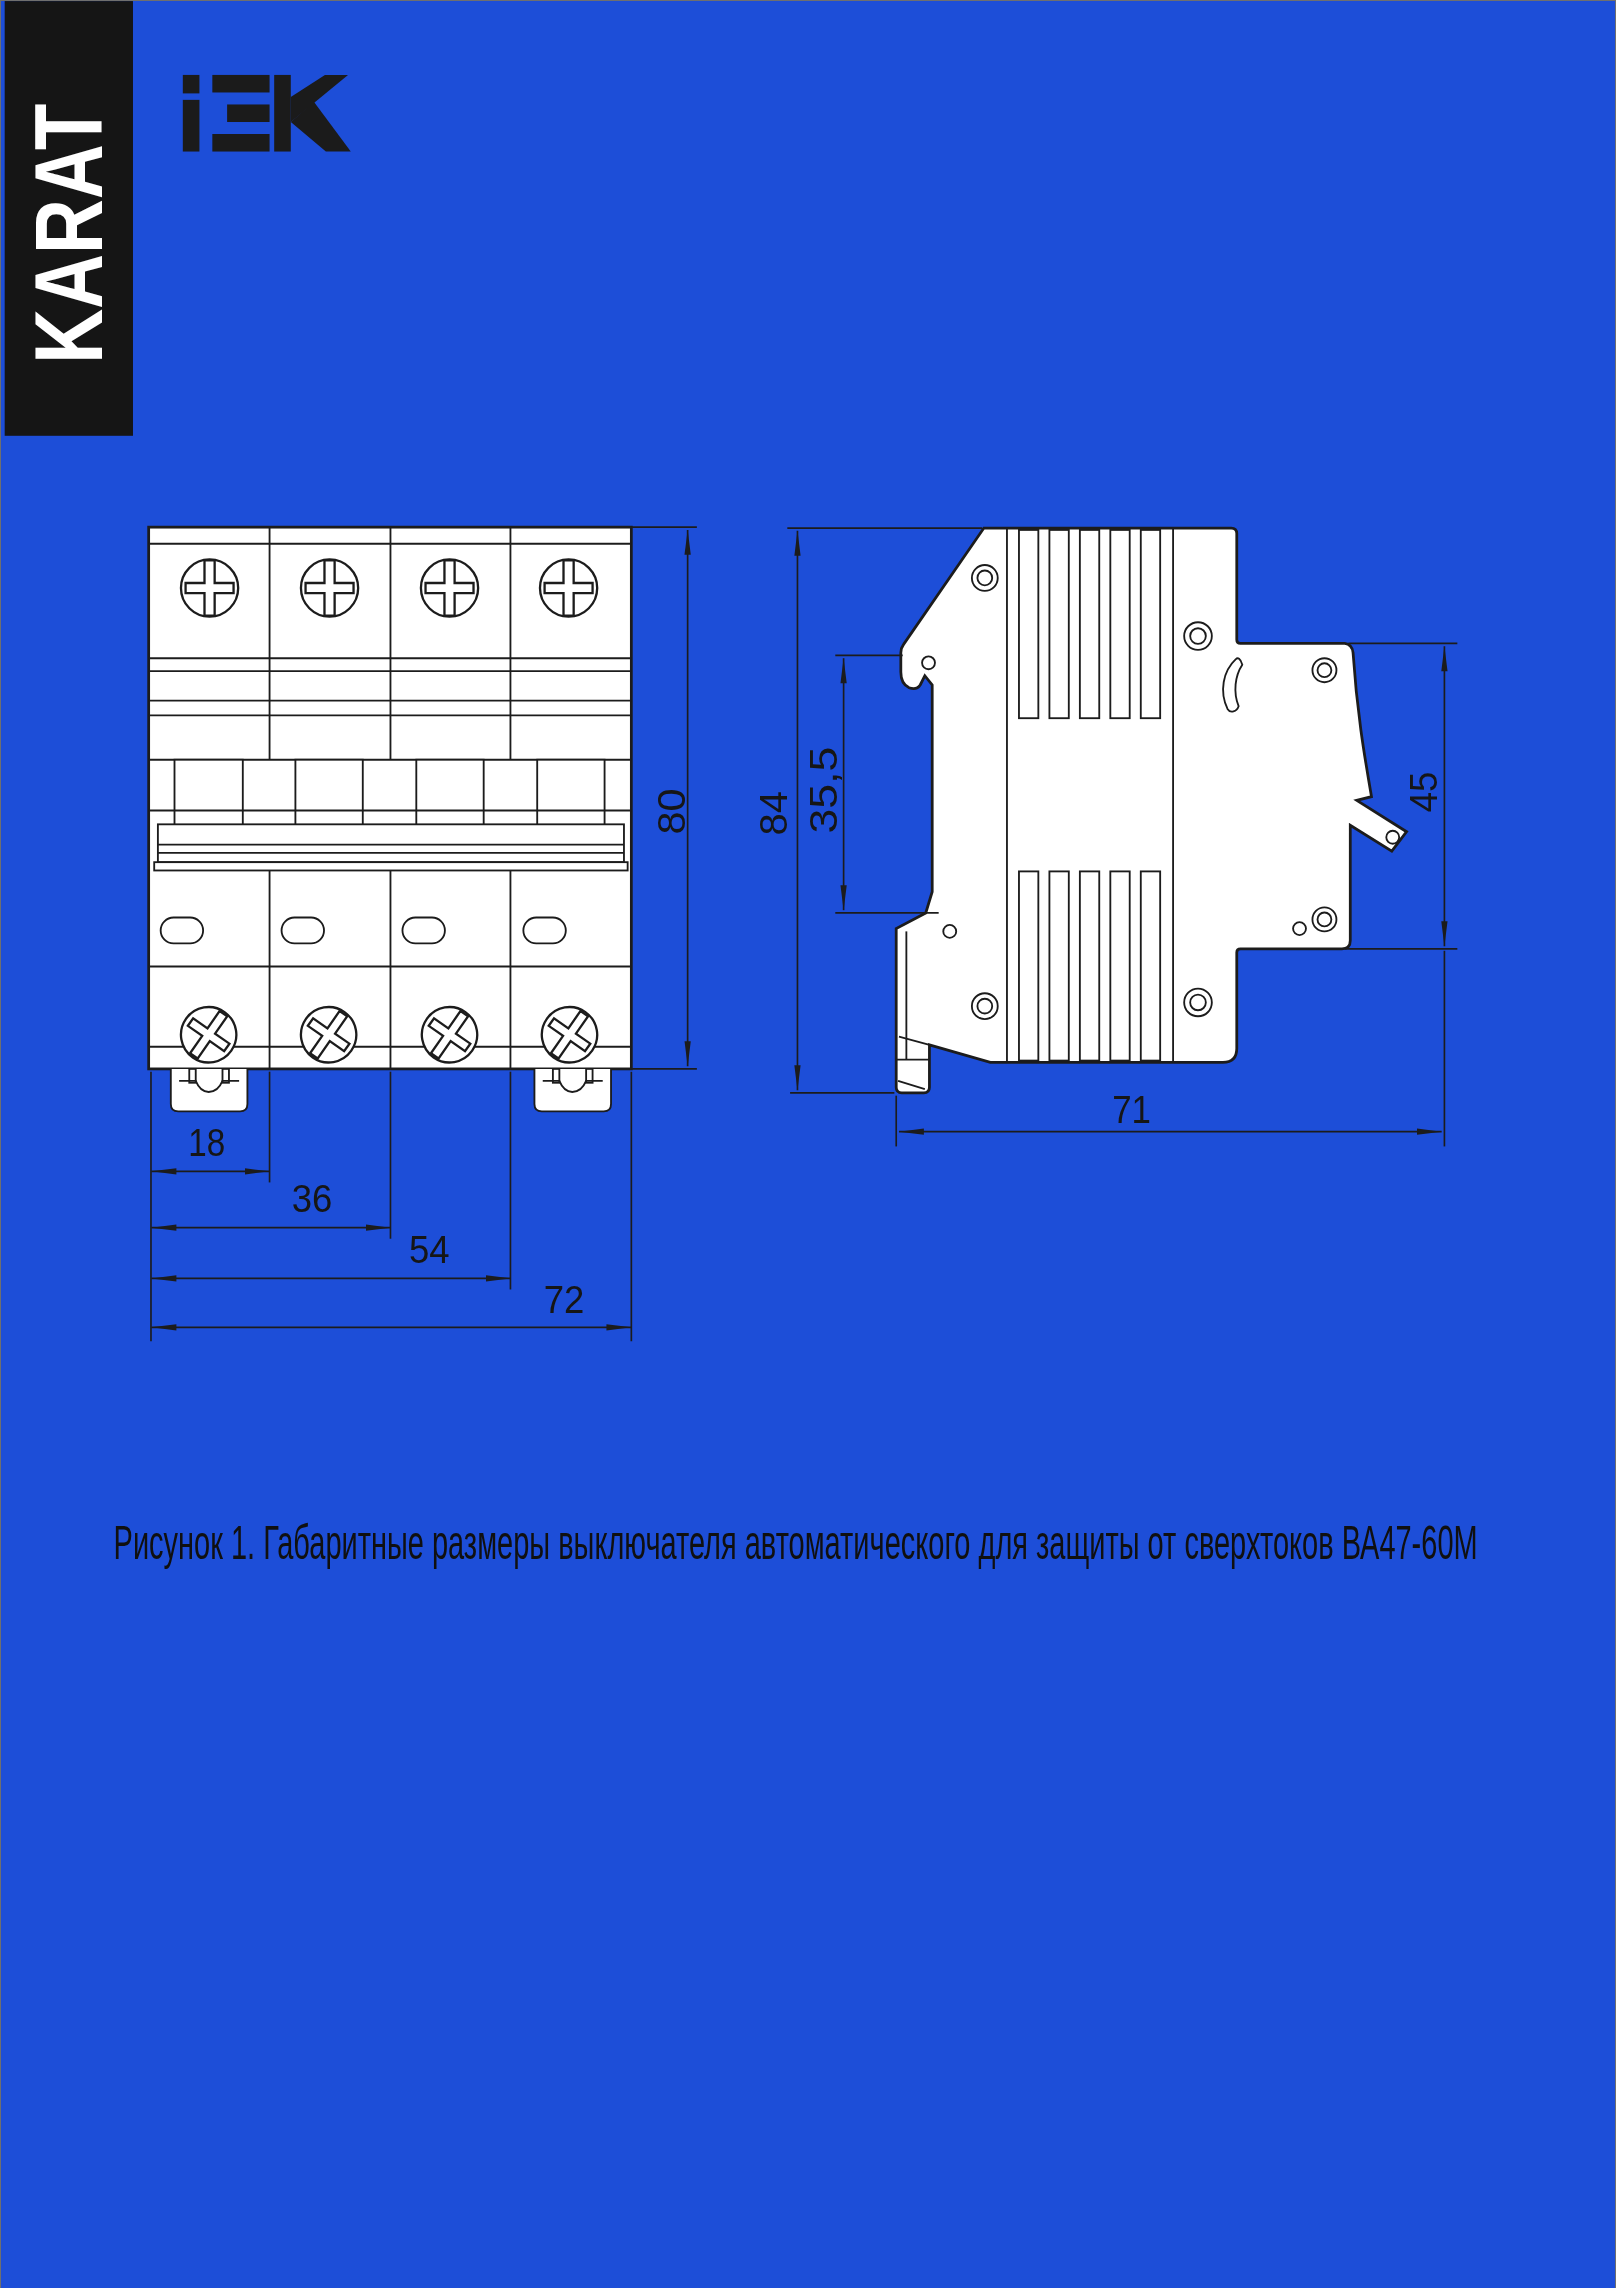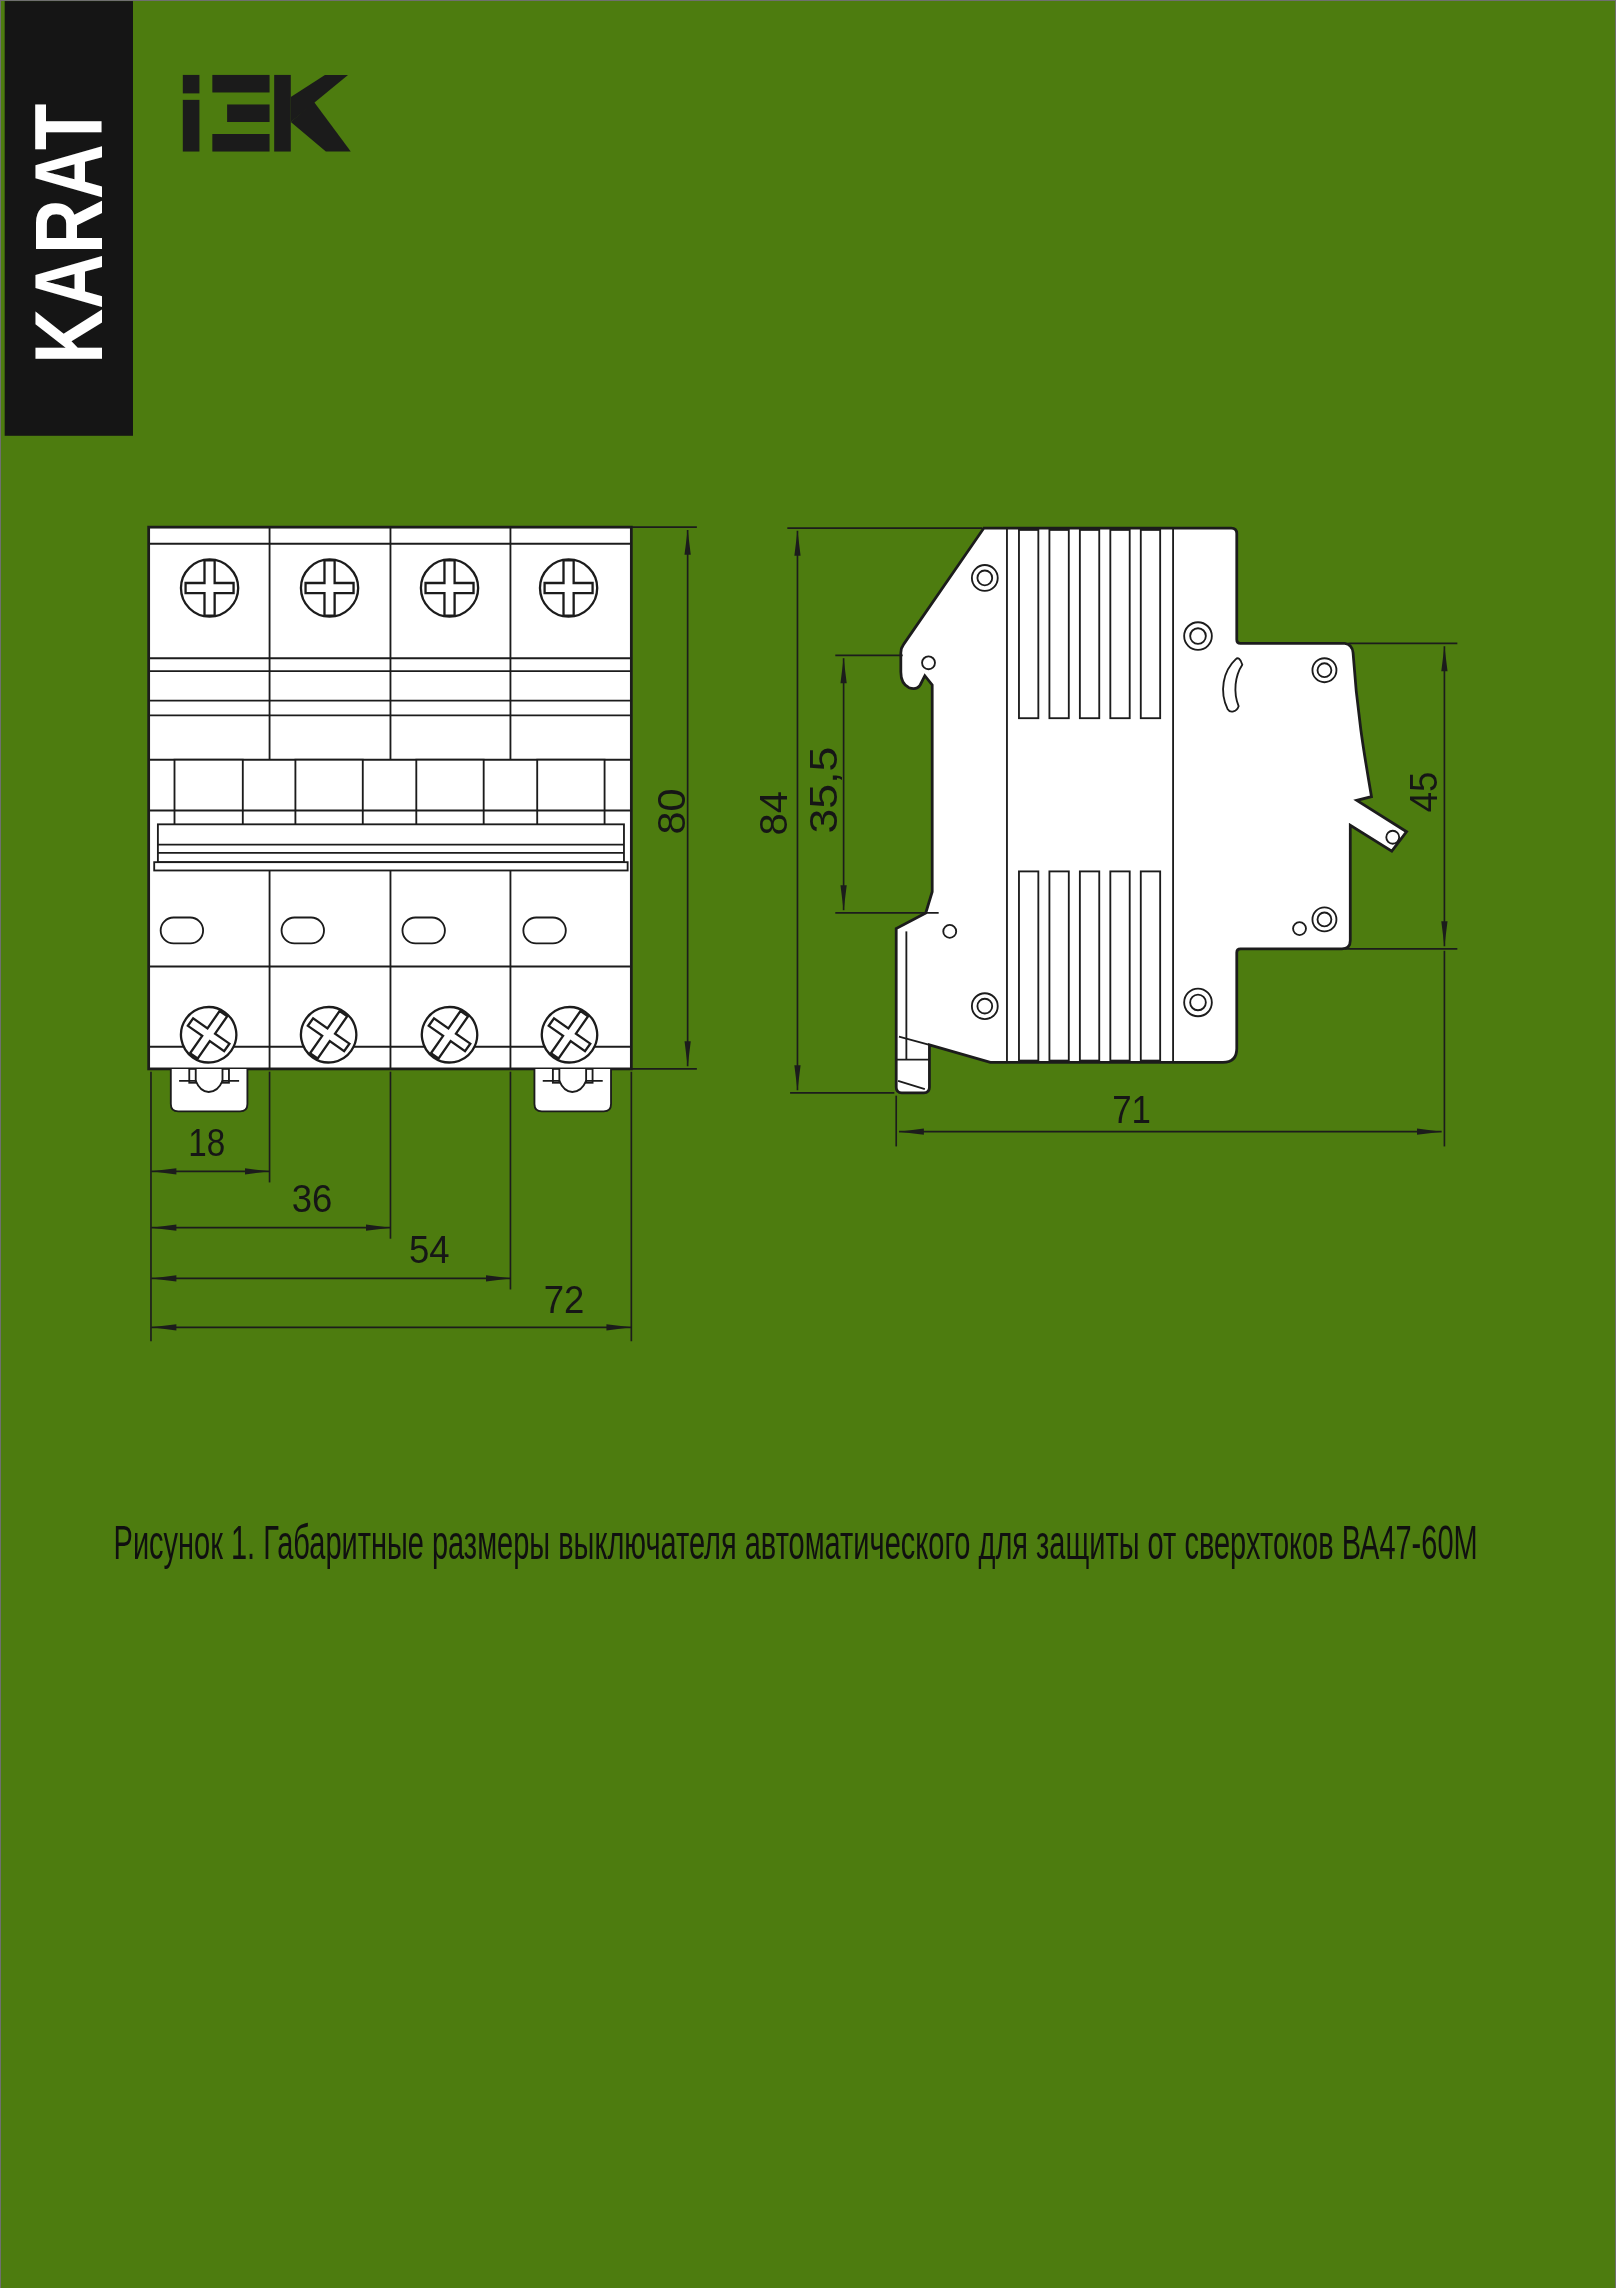--- a/index.html
+++ b/index.html
@@ -1,19 +1,19 @@
 <!DOCTYPE html>
 <html style="font-size:14.8px"><head>
 <meta charset="utf-8">
 <style>
   html,body{margin:0;padding:0;background:#e8e8e8;}
   .page{
     position:relative;
     width:1616px;height:2289px;
-    background:#4d7c0f;
+    background:#1d4ed8;
     box-sizing:border-box;
     border:1.8px solid #6f6f6f;
     font-family:"Liberation Sans", sans-serif;
     overflow:hidden;
   }
   svg{position:absolute;left:0;top:0;}
   .dim-label{font-family:"Liberation Sans", sans-serif;font-size:42px;fill:#161616;}
   .caption-text{font-family:"Liberation Sans", sans-serif;font-size:52px;fill:#101010;}
   .banner-text{font-family:"Liberation Sans", sans-serif;font-size:104px;font-weight:bold;fill:#ffffff;}
 </style>

